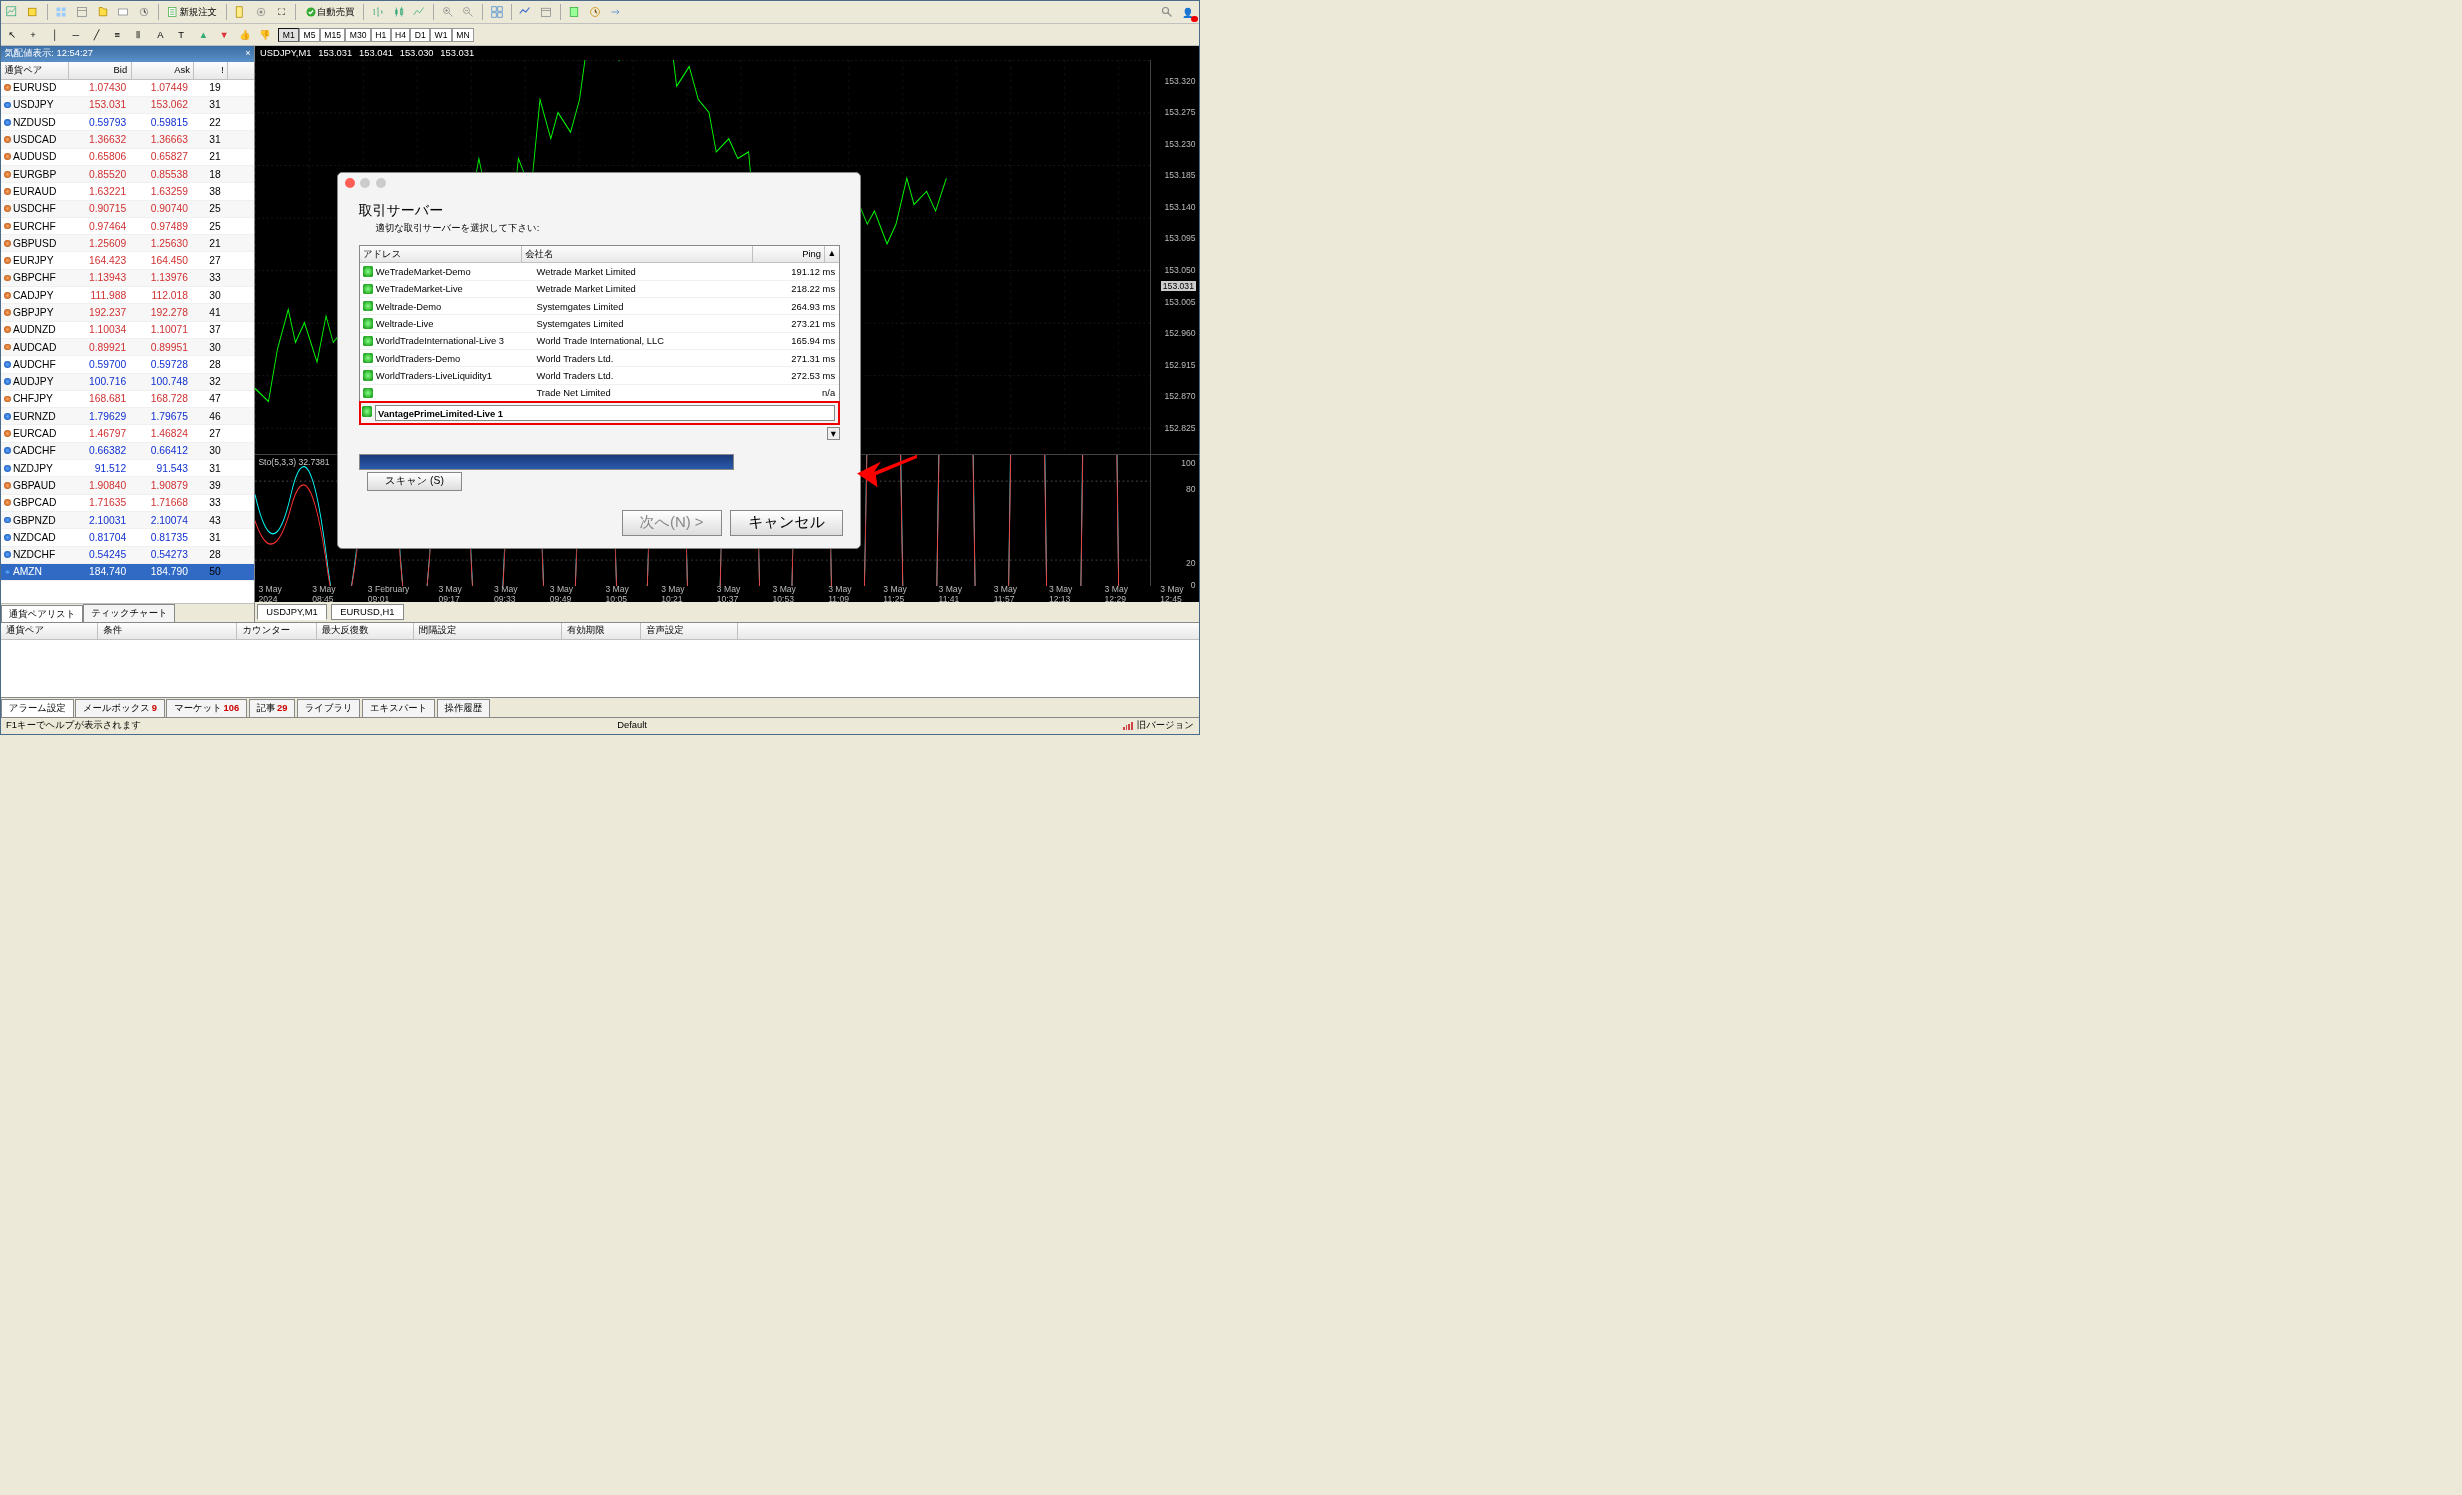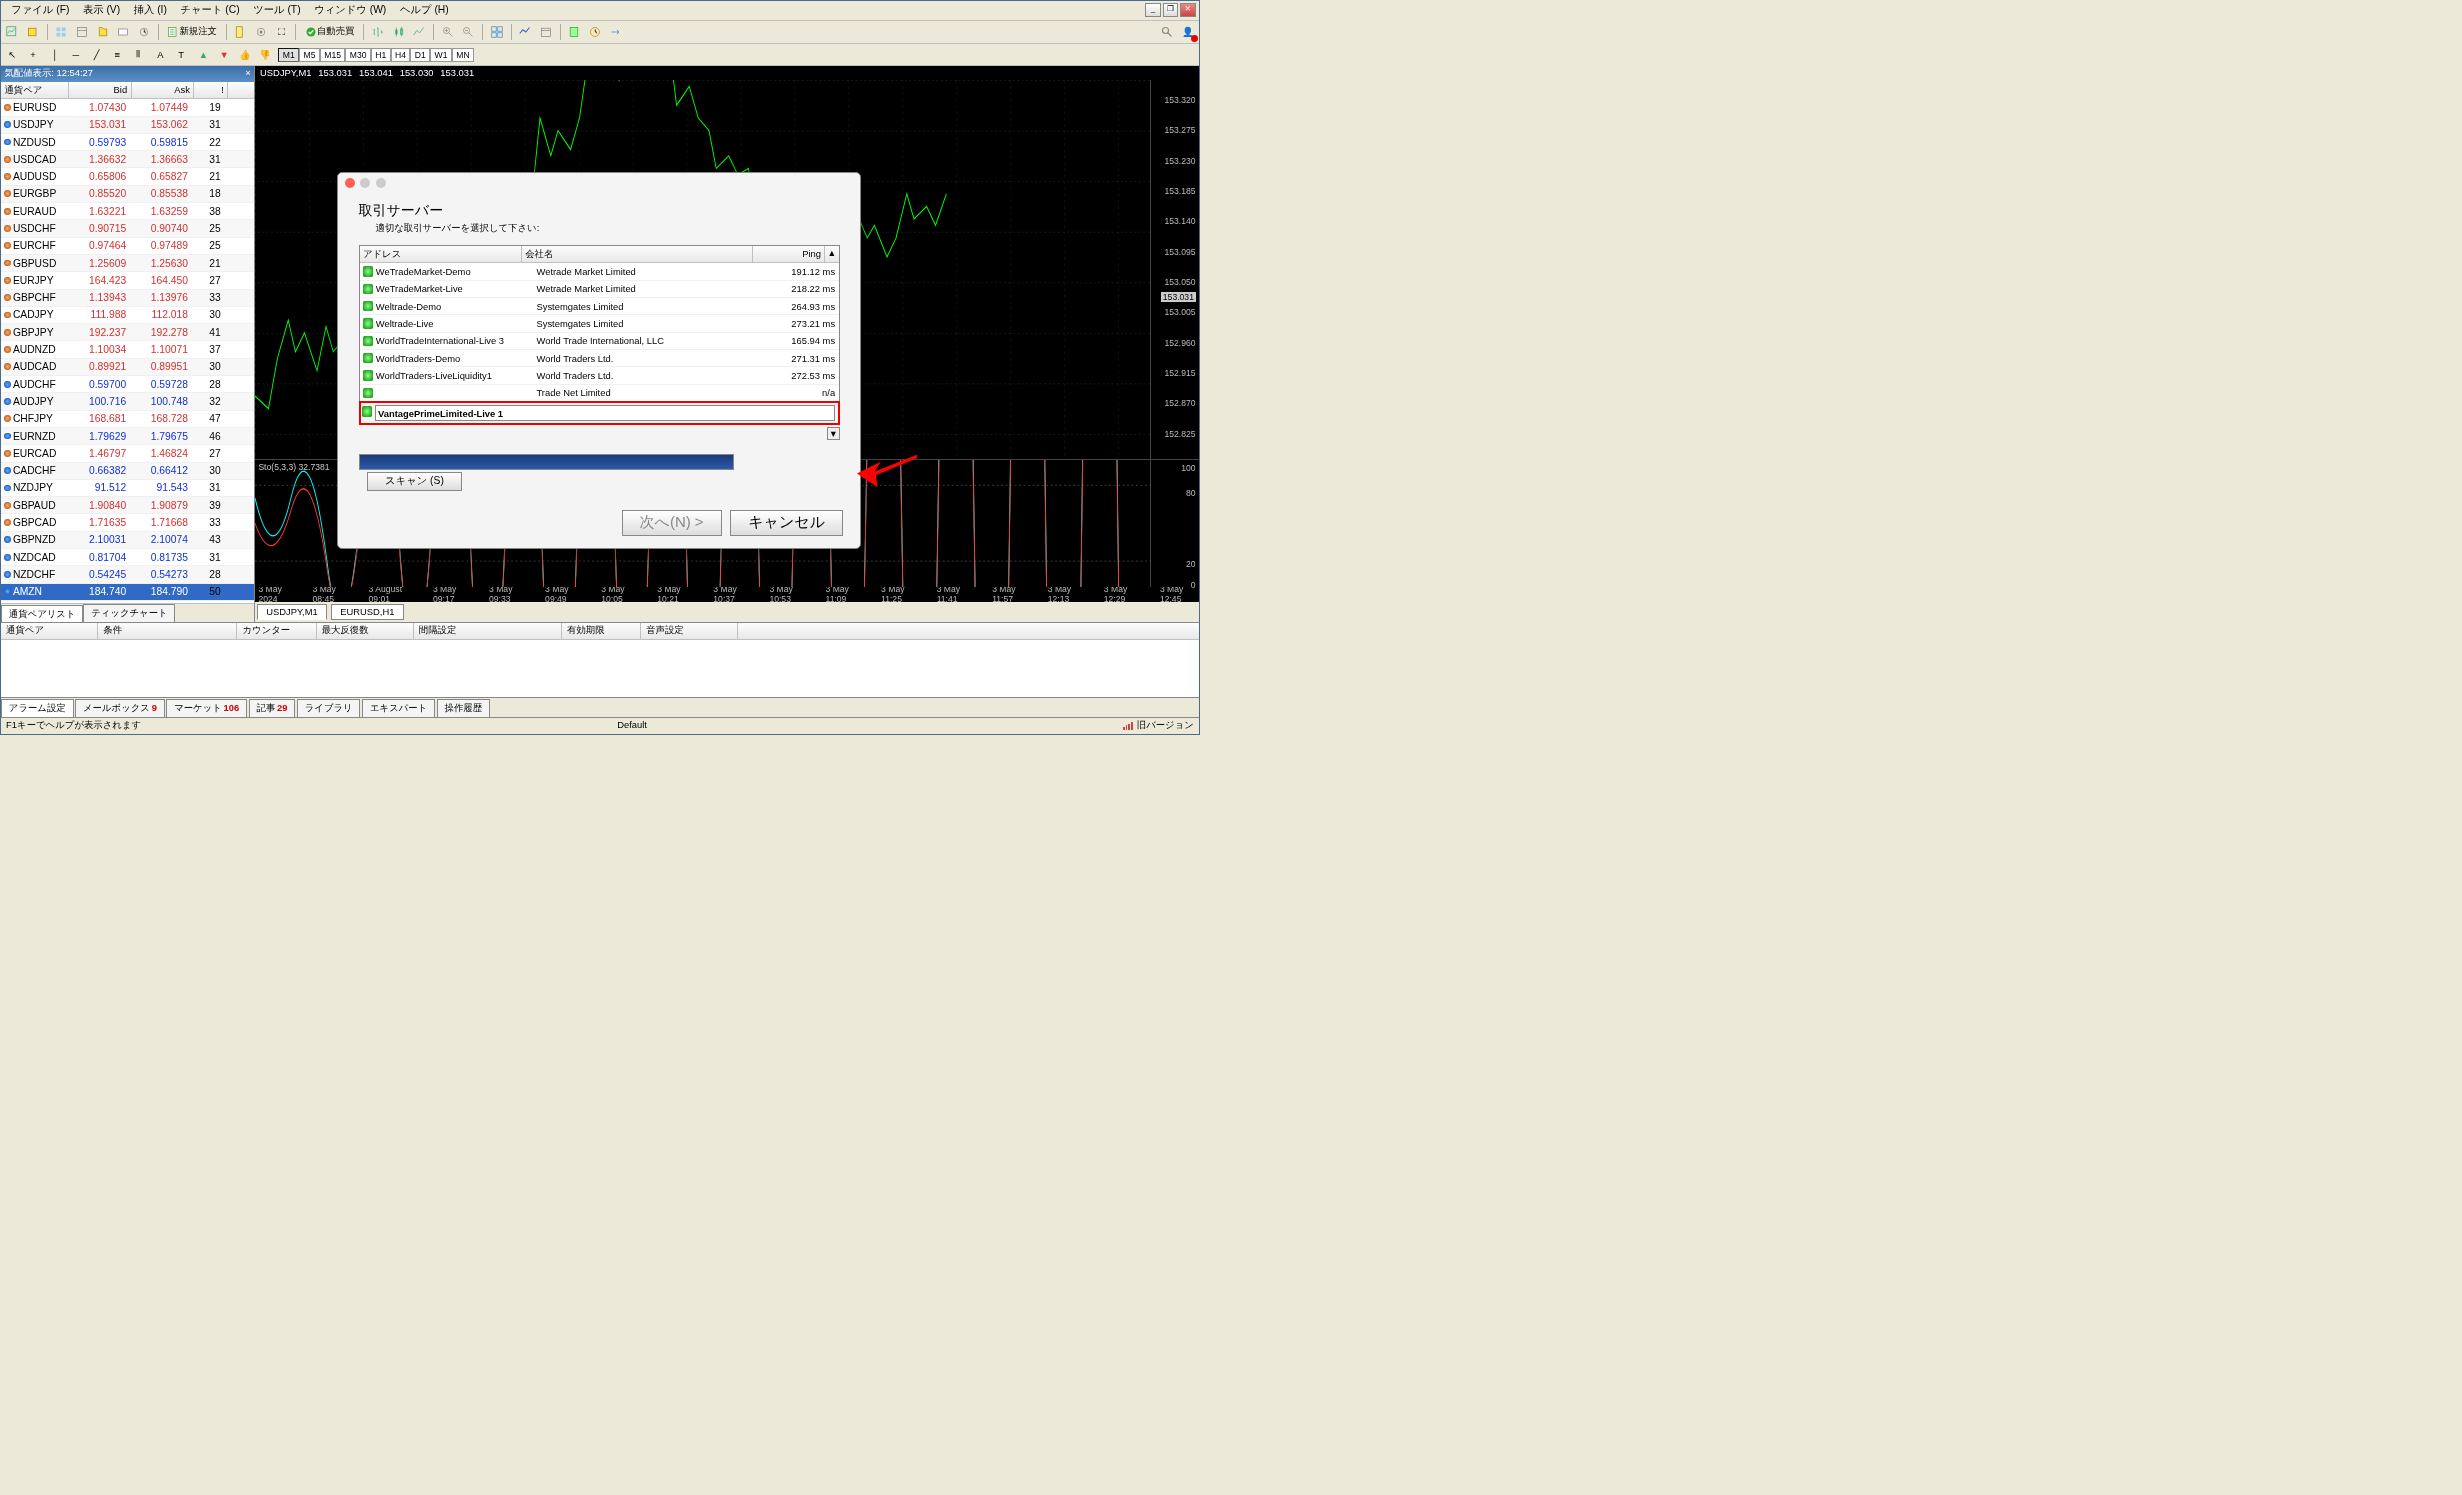--- a/index.html
+++ b/index.html
@@ -97,34 +97,20 @@
 .arrow{position:absolute;left:856px;top:445px;z-index:101;}
 .arrow svg{width:60px;height:43px;}
 .bar-icon{display:inline-block;width:10.3px;height:8.6px;margin-right:3.4px;}
 .bar-icon span{display:inline-block;width:1.7px;background:#c44;margin-right:0.9px;vertical-align:bottom;}
 </style>
 </head>
 <body>
 
 <div class="window">
 
-  <div class="menubar">
-    <span class="mi">ファイル (F)</span>
-    <span class="mi">表示 (V)</span>
-    <span class="mi">挿入 (I)</span>
-    <span class="mi">チャート (C)</span>
-    <span class="mi">ツール (T)</span>
-    <span class="mi">ウィンドウ (W)</span>
-    <span class="mi">ヘルプ (H)</span>
-    <div class="winctrl">
-      <div class="wb">_</div>
-      <div class="wb">❐</div>
-      <div class="wb close">✕</div>
-    </div>
-  </div>
 
   <div class="toolbar">
     <div class="tbtn">
         <svg viewBox="0 0 16 16">
           <rect x="1" y="1" width="12" height="12" fill="none" stroke="#3a7"></rect>
           <path d="M2 10l3-4 3 2 4-5" stroke="#3a7" fill="none"></path>
         </svg>
       </div>
     <div class="tbtn">
         <svg viewBox="0 0 16 16">
@@ -622,21 +608,21 @@
         <div class="yscale" id="syscale">
             <div class="ylab" style="top: 2%;">100</div>
             <div class="ylab" style="top: 22%;">80</div>
             <div class="ylab" style="top: 78%;">20</div>
             <div class="ylab" style="top: 95%;">0</div>
           </div>
       </div>
       <div class="xscale" id="xscale">
           <span>3 May 2024</span>
           <span>3 May 08:45</span>
-          <span>3 August 09:01</span>
+          <span>3 February 09:01</span>
           <span>3 May 09:17</span>
           <span>3 May 09:33</span>
           <span>3 May 09:49</span>
           <span>3 May 10:05</span>
           <span>3 May 10:21</span>
           <span>3 May 10:37</span>
           <span>3 May 10:53</span>
           <span>3 May 11:09</span>
           <span>3 May 11:25</span>
           <span>3 May 11:41</span>

